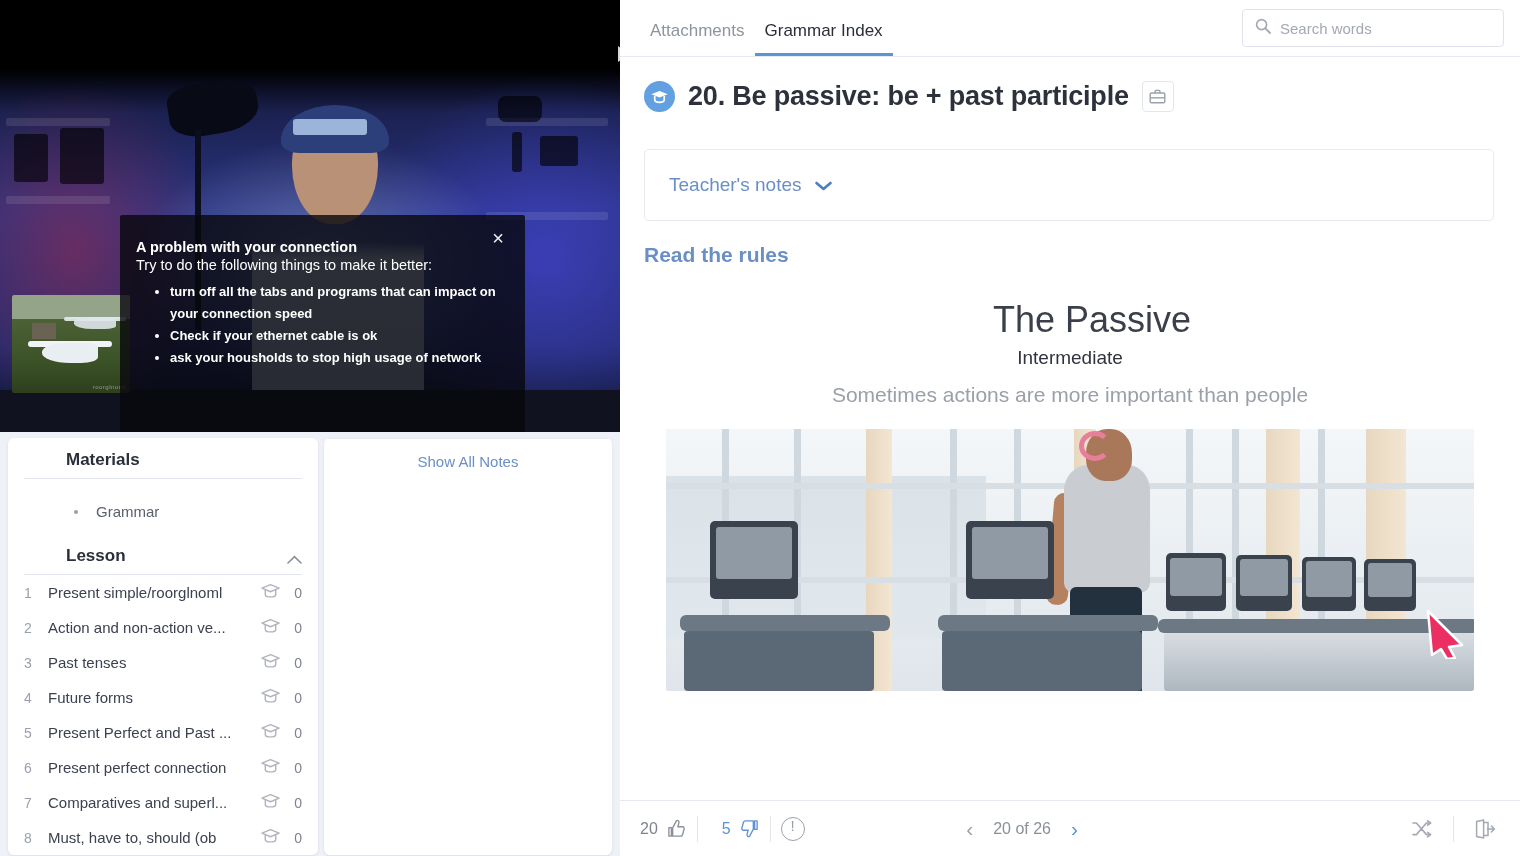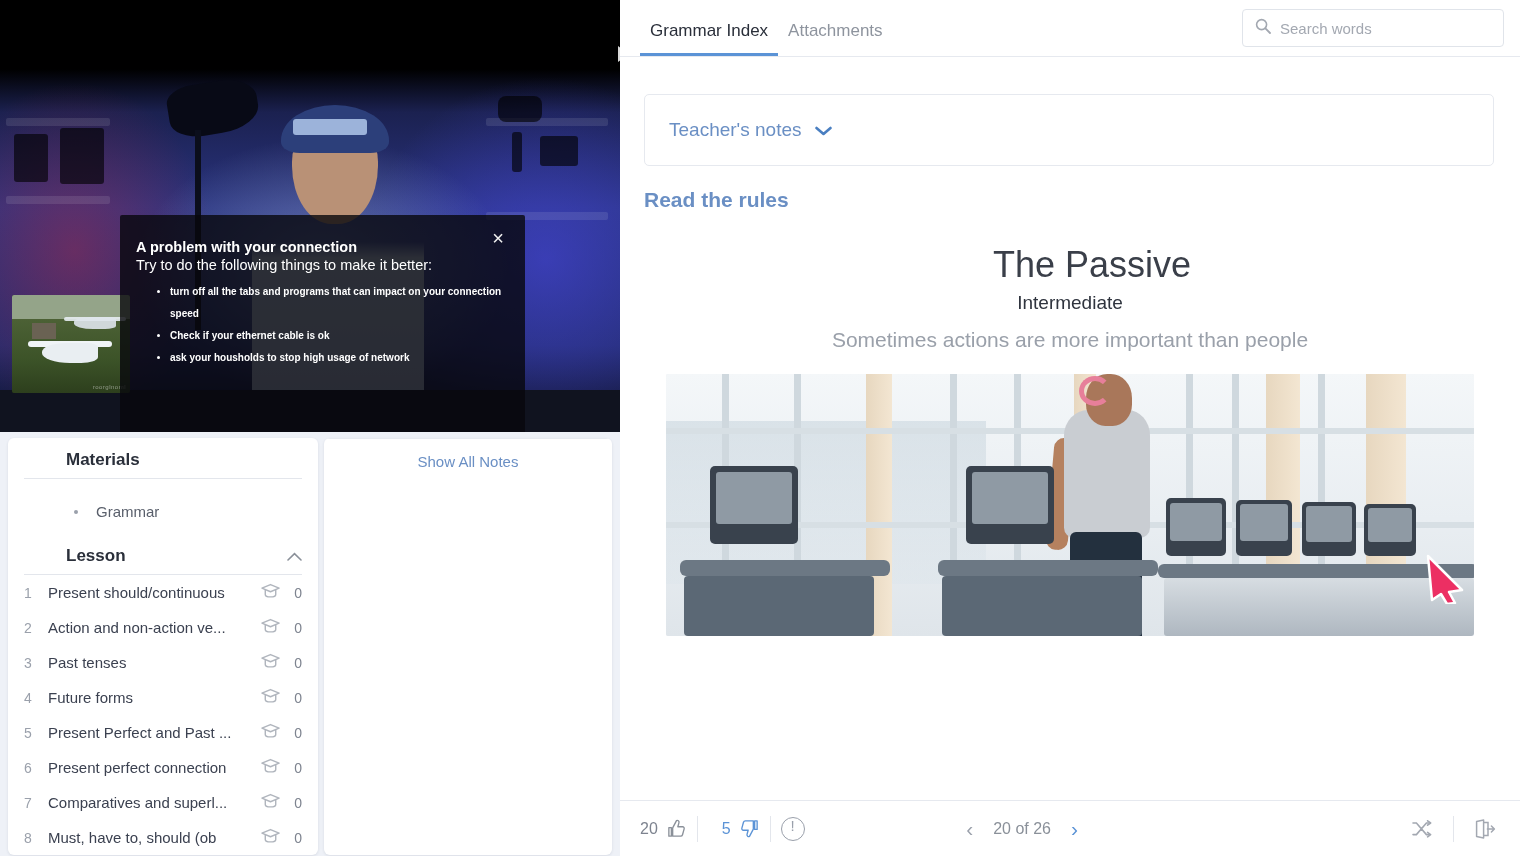--- a/index.html
+++ b/index.html
@@ -102,32 +102,32 @@
     border-radius: 2px;
   }
   .toast-close {
     position: absolute; right: 14px; top: 10px; width: 26px; height: 26px;
     color: #f2f2f2; font-size: 20px; line-height: 26px; text-align: center;
     cursor: pointer; font-weight: 300;
   }
   .toast-title { font-size: 14.5px; font-weight: bold; margin-bottom: 2px; }
   .toast-sub { font-size: 14.5px; margin-bottom: 8px; }
   .toast ul { margin: 0 0 0 34px; padding: 0; }
-  .toast li { font-size: 10px; line-height: 22px; font-weight: 600; }
+  .toast li { font-size: 13px; line-height: 22px; font-weight: 600; }
 
   
   .lower-left { flex: 1; display: flex; padding: 0; background:#eef1f7; }
   .materials-panel {
     width: 312px; margin: 6px 0 8px 8px; background: #fff; border-radius: 6px;
     box-shadow: 0 1px 3px rgba(30,40,70,.10);
     display: flex; flex-direction: column; overflow: hidden;
   }
   .mp-pad { padding: 12px 16px 0 16px; margin-left: 42px; }
   .sec-title { font-size: 17px; font-weight: bold; color: #2a2f3a; padding-bottom: 8px;}
-  .sec-title-row { display:flex; align-items:center; justify-content:space-between; }
+  .sec-title-row { display:flex; align-items:flex-end; justify-content:space-between; }
   .hr { height: 1px; background: #e3e6ec; margin: 0 0 0 0; }
   .material-item { display:flex; align-items:center; gap: 18px; padding: 12px 0 14px 8px; font-size: 15px; color: #595f6b; }
   .dot { width: 4px; height: 4px; background: #9aa0ab; border-radius: 50%; display:inline-block; }
   .chev-up { color:#8a9099; font-size: 14px; line-height: 1; }
 
   .lesson-list { overflow: hidden; flex: 1; }
   .lesson-row {
     display: flex; align-items: center; gap: 10px;
     padding: 8px 16px 8px 16px; font-size: 15px; color: #3b4150; cursor: pointer;
   }
@@ -341,21 +341,21 @@
               <svg width="15" height="9" viewBox="0 0 15 9">
                   <path d="M1 8 L7.5 1.6 L14 8" fill="none" stroke="#8a9099" stroke-width="1.6" stroke-linecap="round"></path>
                 </svg>
             </span>
           </div>
         </div>
         <div class="hr" style="margin:0 16px;"></div>
         <div class="lesson-list">
           <div class="lesson-row">
             <span class="lr-num">1</span>
-            <span class="lr-name">Present should/continuous</span>
+            <span class="lr-name">Present simple/roorglnoml</span>
             <span><svg width="19" height="16" viewBox="0 0 20 16">
                   <path d="M10 1.2 L19 5 L10 8.8 L1 5 Z" fill="none" stroke="#b0b5bd" stroke-width="1.5" stroke-linejoin="round"></path>
                   <path d="M4.5 7 v4.6 c0 1.5 2.6 2.6 5.5 2.6 s5.5-1.1 5.5-2.6 V7" fill="none" stroke="#b0b5bd" stroke-width="1.5"></path>
                 </svg></span>
             <span class="lr-count">0</span>
           </div>
           <div class="lesson-row">
             <span class="lr-num">2</span>
             <span class="lr-name">Action and non-action ve...</span>
             <span><svg width="19" height="16" viewBox="0 0 20 16">
@@ -424,37 +424,53 @@
       <div class="notes-panel">
         <div class="notes-foot">Show All Notes</div>
       </div>
 
     </div>
   </div>
 
   <div class="right-col">
 
     <div class="topbar">
+      <div class="tab">Attachments</div>
       <div class="tab active">Grammar Index</div>
-      <div class="tab">Attachments</div>
       <div class="search-wrap">
         <div class="search-box">
           <span>
             <svg width="16" height="16" viewBox="0 0 16 16">
                 <circle cx="6.6" cy="6.6" r="5" fill="none" stroke="#a3a8b1" stroke-width="1.6"></circle>
                 <line x1="10.4" y1="10.4" x2="15" y2="15" stroke="#a3a8b1" stroke-width="1.8" stroke-linecap="round"></line>
               </svg>
           </span>
           <input type="text" placeholder="Search words" style="">
         </div>
       </div>
     </div>
 
     <div class="content">
 
+      <div class="title-row">
+        <span class="badge-icon">
+          <svg width="19" height="16" viewBox="0 0 20 16">
+              <path d="M10 1.6 L18.6 5.1 L10 8.6 L1.4 5.1 Z" fill="#fff"></path>
+              <path d="M5 7 v4.2 c0 1.4 2.3 2.4 5 2.4 s5-1 5-2.4 V7" fill="none" stroke="#fff" stroke-width="1.8"></path>
+            </svg>
+        </span>
+        <div class="page-title">20. Be passive: be + past participle</div>
+        <div class="brief-btn">
+          <svg width="17" height="15" viewBox="0 0 18 16">
+              <rect x="1.2" y="4.2" width="15.6" height="10.4" rx="1.4" fill="none" stroke="#9aa0ab" stroke-width="1.5"></rect>
+              <path d="M6.4 4.2 V2.6 a1.1 1.1 0 0 1 1.1-1.1 h3 a1.1 1.1 0 0 1 1.1 1.1 V4.2" fill="none" stroke="#9aa0ab" stroke-width="1.5"></path>
+              <line x1="1.2" y1="9.4" x2="16.8" y2="9.4" stroke="#9aa0ab" stroke-width="1.5"></line>
+            </svg>
+        </div>
+      </div>
 
       <div class="notes-card">
         <span class="notes-card-label">Teacher's notes</span>
         <span class="chev-down-blue">
           <svg width="17" height="10" viewBox="0 0 17 10">
               <path d="M1.5 2 L8.5 8 L15.5 2" fill="none" stroke="#4a7fc1" stroke-width="2.6" stroke-linecap="round" stroke-linejoin="round"></path>
             </svg>
         </span>
       </div>
 

